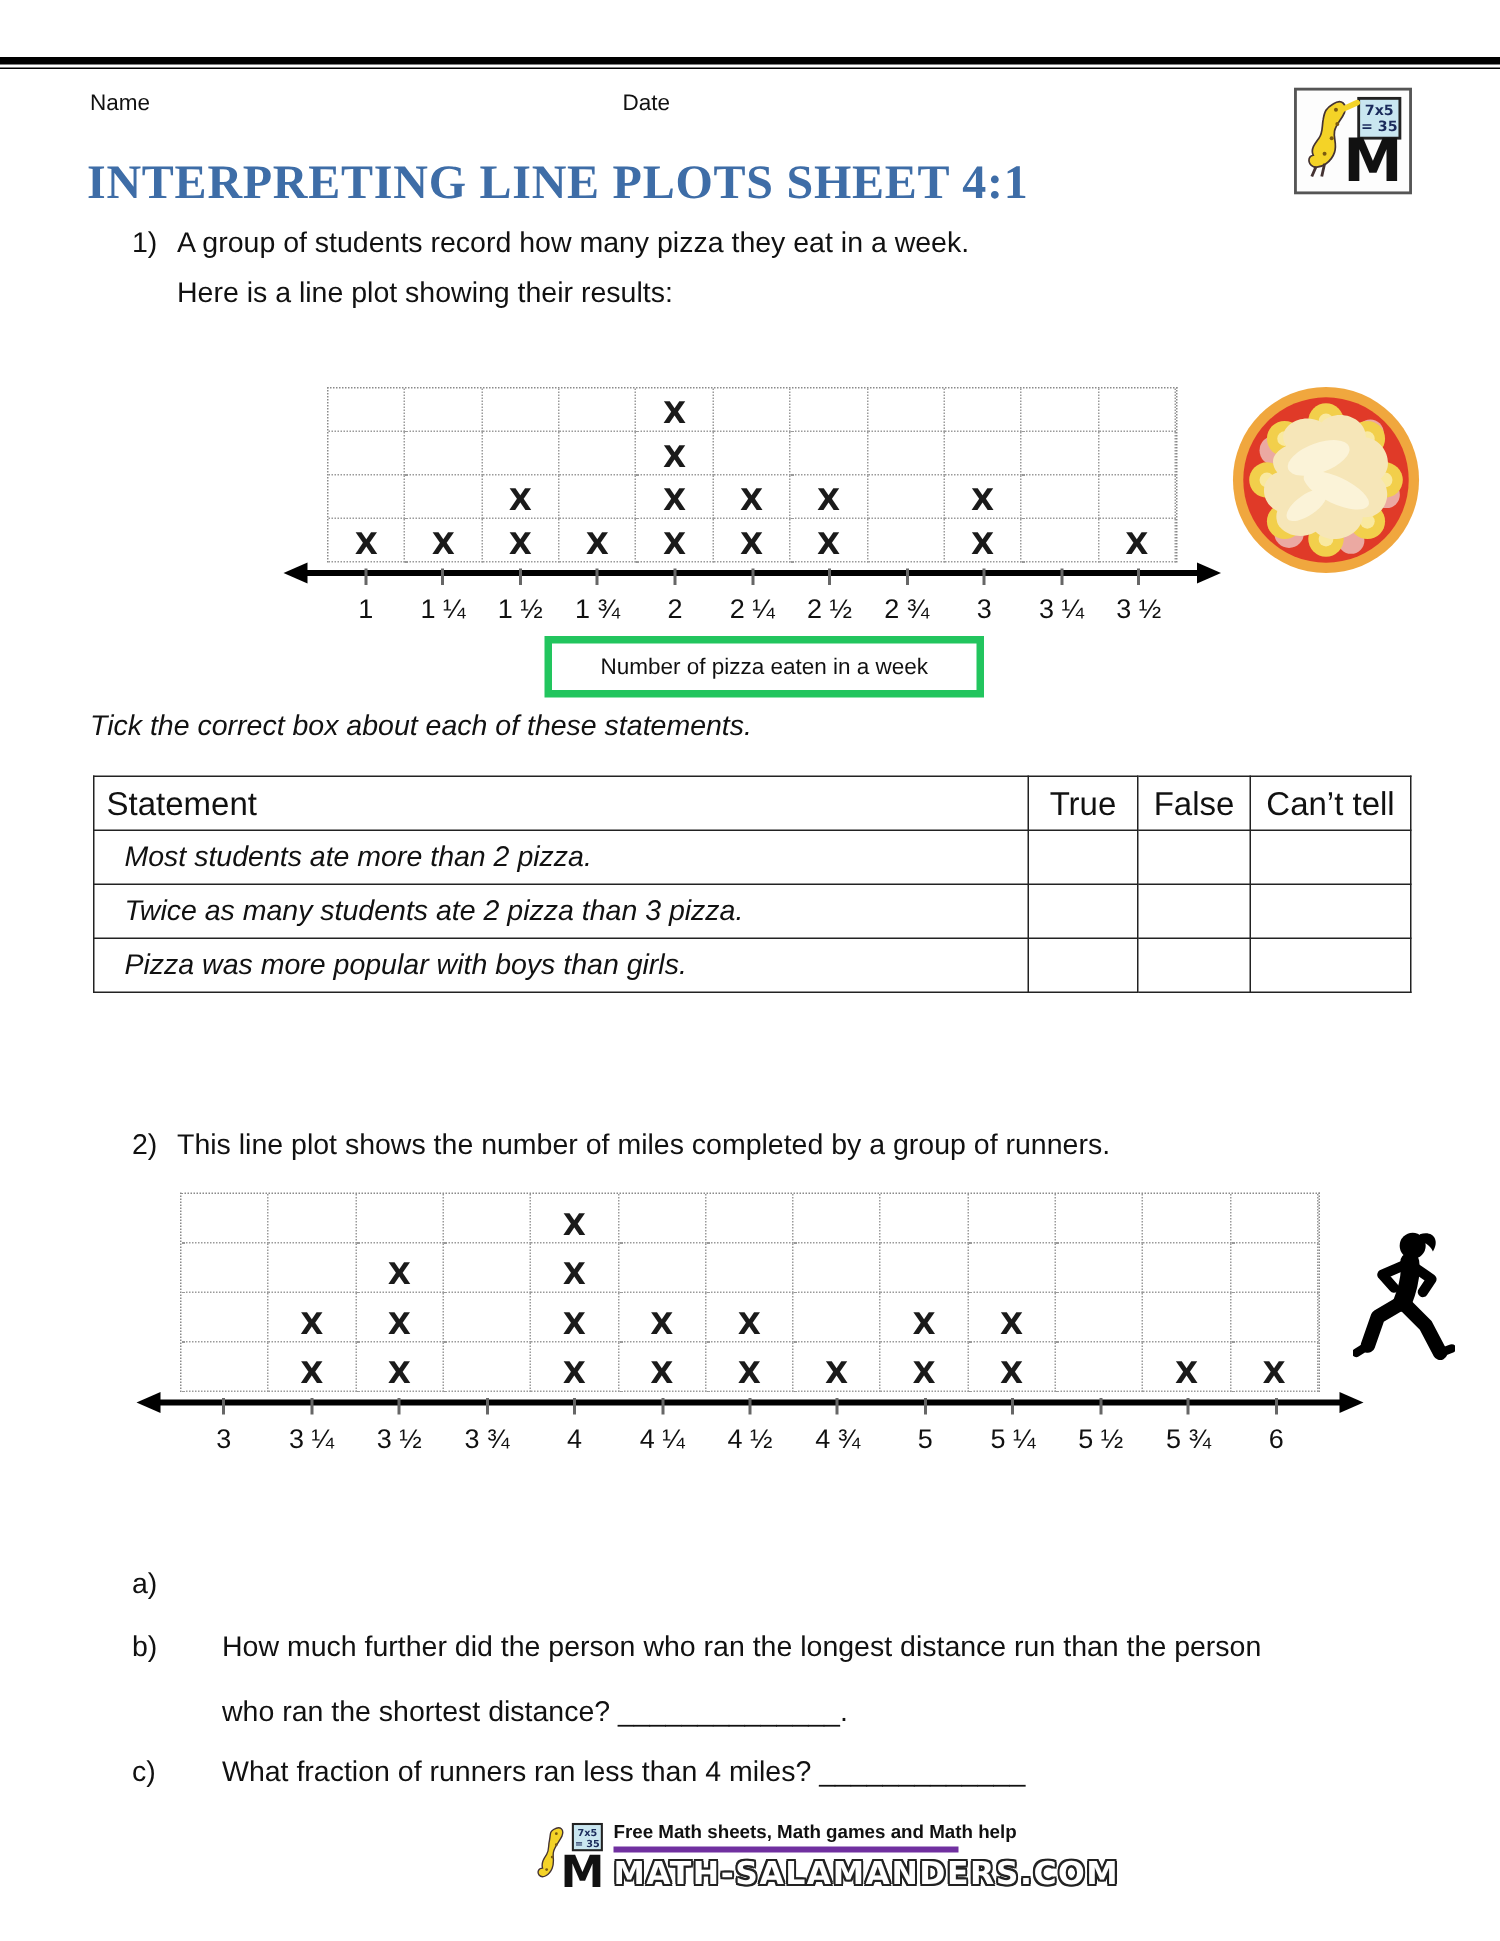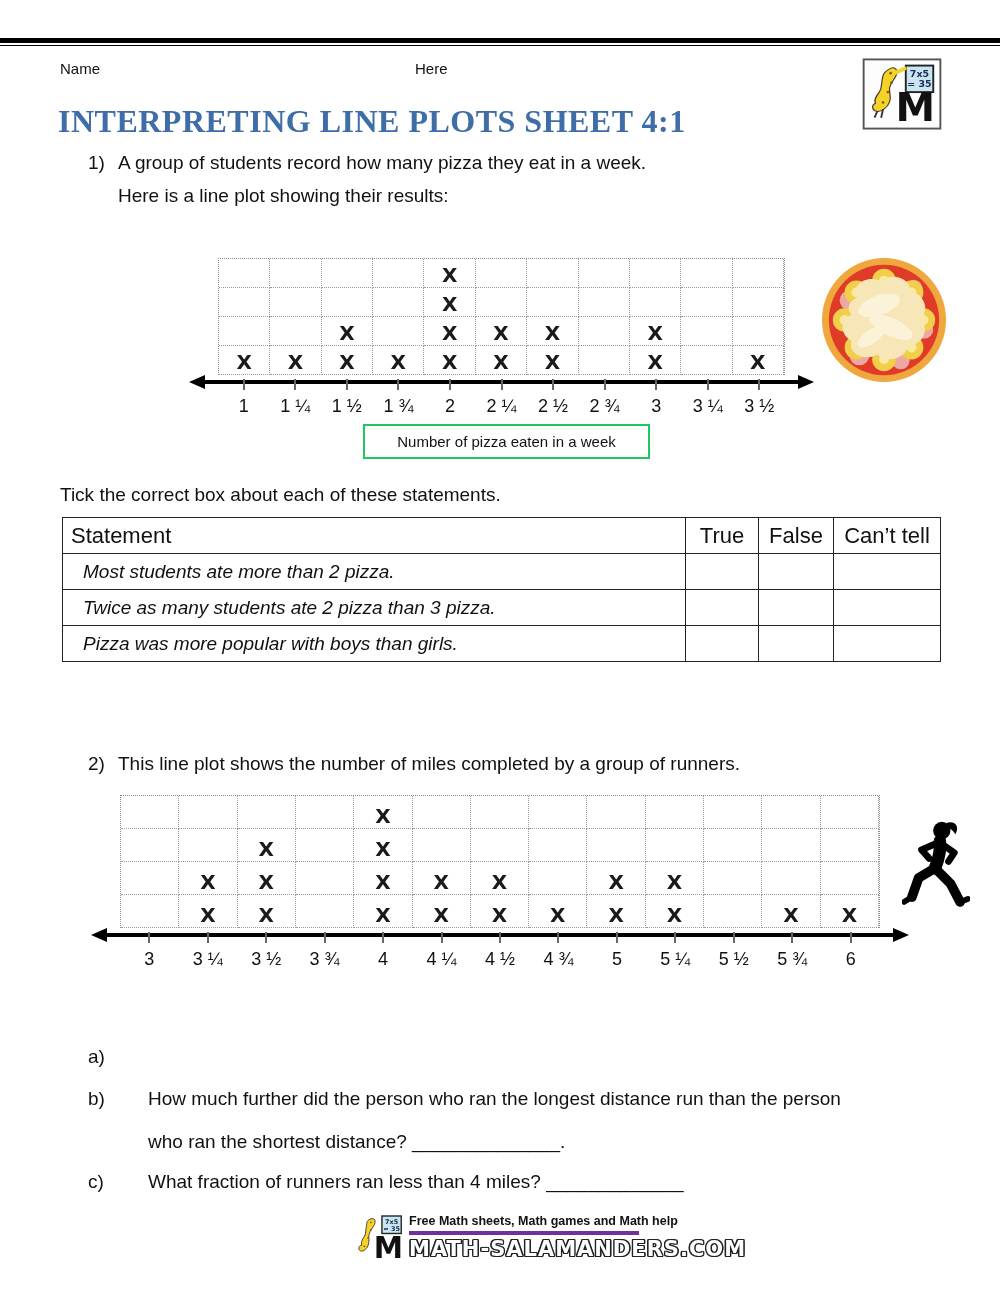--- a/index.html
+++ b/index.html
@@ -23,21 +23,21 @@
   .lp-x{font-family:"DejaVu Sans",sans-serif;font-weight:bold;font-size:20px;line-height:1;
         padding-bottom:2px;color:#1a1a1a;}
   .lp-axis{position:relative;height:18px;}
   .lp-line{position:absolute;top:5px;left:-14px;right:-14px;height:4px;background:#000;}
   .lp-arrow{position:absolute;top:0;width:0;height:0;
             border-top:7px solid transparent;border-bottom:7px solid transparent;}
   .lp-arrow-l{left:-29px;border-right:16px solid #000;}
   .lp-arrow-r{right:-29px;border-left:16px solid #000;}
   .lp-tick{position:absolute;top:4px;width:2px;height:11px;background:#666;transform:translateX(-1px);}
   .lp-labels{display:grid;text-align:center;font-size:18px;margin-top:3px;}
-  .caption-box{position:absolute;border:2px solid #22c55e;background:#fff;
+  .caption-box{position:absolute;border:5px solid #22c55e;background:#fff;
                display:flex;align-items:center;justify-content:center;font-size:15px;}
   
   .stmt-table{position:absolute;left:62px;top:517px;width:878px;border-collapse:collapse;
               table-layout:fixed;}
   .stmt-table th,.stmt-table td{border:1.5px solid #222;box-sizing:border-box;height:36px;}
   .stmt-table th{font-size:22px;font-weight:normal;text-align:left;padding:4px 8px;}
   .stmt-table th.center{text-align:center;padding:4px 2px;}
   .stmt-table td.stmt{font-style:italic;font-size:19px;padding:4px 20px;}
   
   .footer{position:absolute;left:358px;top:1214px;display:flex;align-items:flex-start;}
@@ -51,21 +51,21 @@
                      1.4px 0 0 #222,-1.4px 0 0 #222;}
 </style>
 </head>
 <body>
 
 <div class="page">
 
   <div class="rule-top"></div>
 
   <div class="abs small-label" style="left:60px;top:60px;">Name</div>
-  <div class="abs small-label" style="left:415px;top:60px;">Here</div>
+  <div class="abs small-label" style="left:415px;top:60px;">Date</div>
 
   <svg class="abs" style="left:862px;top:58px;" width="80" height="72" viewBox="0 0 84 76">
     <rect x="1.5" y="1.5" width="81" height="73" fill="#fdfdfd" stroke="#555" stroke-width="2"></rect>
     <rect x="46" y="8" width="29" height="28" fill="#c9e6f0" stroke="#222" stroke-width="2"></rect>
     <text x="60.5" y="20" font-size="10" font-weight="bold" fill="#1a2a5a" text-anchor="middle" font-family="DejaVu Sans">7x5</text>
     <text x="60.5" y="31" font-size="10" font-weight="bold" fill="#1a2a5a" text-anchor="middle" font-family="DejaVu Sans">= 35</text>
     <text x="56" y="66" font-size="42" font-weight="bold" fill="#111" text-anchor="middle" font-family="DejaVu Sans">M</text>
     <path d="M28,12 C34,8 38,12 36,18 C34,23 30,26 29,31 C28,36 31,40 29,46 C27,52 20,58 14,56
              C10,54 10,49 14,48 C12,44 15,40 18,36 C21,32 20,28 21,23 C22,17 23,15 28,12 Z" fill="#f4d327" stroke="#433" stroke-width="1.2"></path>
     <path d="M34,16 L45,11" stroke="#f4d327" stroke-width="4" stroke-linecap="round" fill="none"></path>
@@ -230,21 +230,21 @@
              C88,104 68,110 58,100 C44,108 28,98 32,86 C20,80 20,64 32,60 C26,52 30,46 38,42 Z" fill="#f6e6b8"></path>
     <g fill="#fbf3d8">
       <ellipse cx="60" cy="50" rx="22" ry="10" transform="rotate(-20 60 50)"></ellipse>
       <ellipse cx="72" cy="72" rx="24" ry="9" transform="rotate(25 72 72)"></ellipse>
       <ellipse cx="52" cy="82" rx="16" ry="7" transform="rotate(-35 52 82)"></ellipse>
     </g>
   </svg>
 
   <div class="caption-box" style="left:363px;top:424px;width:283px;height:31px;">Number of pizza eaten in a week</div>
 
-  <div class="abs bodytext" style="left:60px;top:484px;">Tick the correct box about each of these statements.</div>
+  <div class="abs bodytext" style="left:60px;top:474px;font-style:italic;">Tick the correct box about each of these statements.</div>
 
   <table class="stmt-table">
     <colgroup>
         <col style="width:623px">
         <col style="width:73px">
         <col style="width:75px">
         <col style="width:107px">
       </colgroup>
     <thead>
         <tr>

